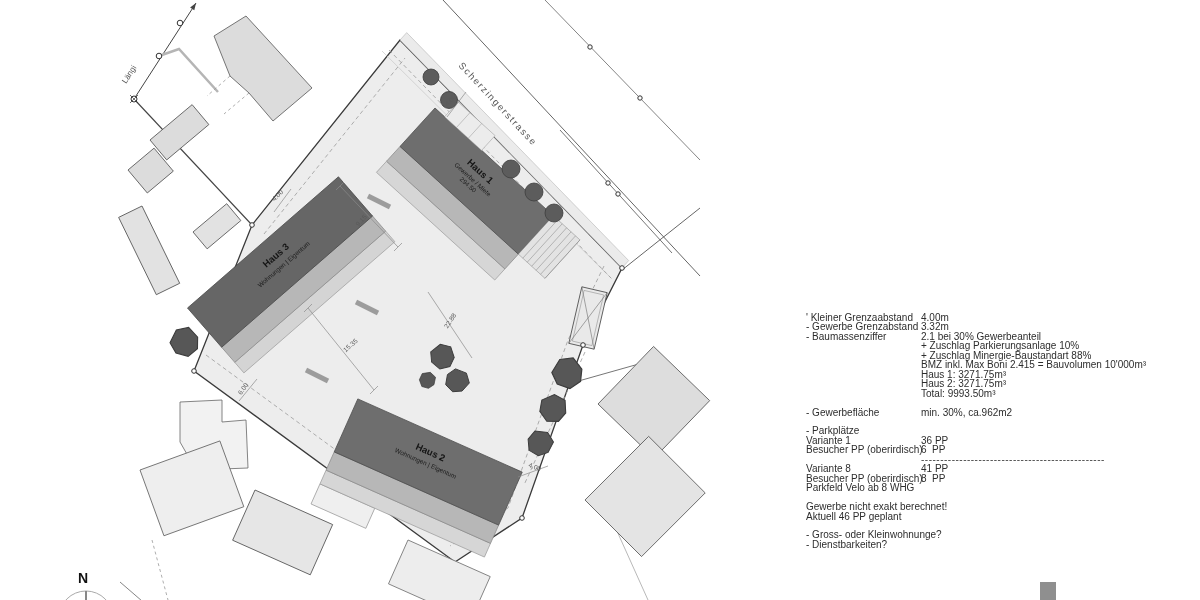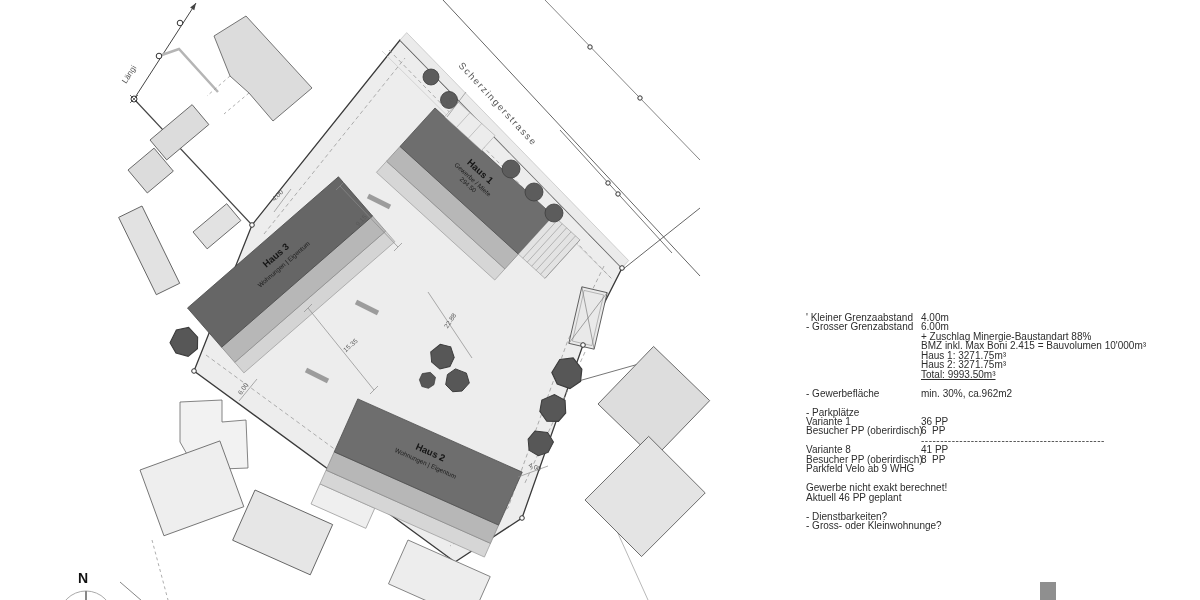--- a/index.html
+++ b/index.html
@@ -12,21 +12,21 @@
   .dim{font:6.6px "Liberation Sans",sans-serif;fill:#5a5a5a;text-anchor:middle;}
   .street{font:9.5px "Liberation Sans",sans-serif;fill:#555;letter-spacing:1.6px;}
   .sidelbl{font:8px "Liberation Sans",sans-serif;fill:#555;}
   .north{font:bold 14px "Liberation Sans",sans-serif;fill:#111;}
   
   .notes{position:absolute;left:806px;top:313px;width:310px;color:#2d2d2d;
          font-size:10px;line-height:9.45px;}
   .nrow{min-height:9.45px;white-space:pre;}
   .nlabel{display:inline-block;width:115px;vertical-align:top;}
   .nval{}
-  .u{text-decoration:underline;}
+  .u{}
   .sep{letter-spacing:0.5px;color:#444;}
   .corner-mark{position:absolute;left:1040px;top:582px;width:16px;height:18px;background:#8f8f8f;}
 </style>
 </head>
 <body>
 
 <div id="stage">
 
 <svg width="1200" height="600" viewBox="0 0 1200 600">
 
@@ -199,39 +199,41 @@
     <text class="north" x="78" y="583">N</text>
     <circle cx="86" cy="618" r="27" fill="none" stroke="#aaa" stroke-width="1"></circle>
     <line x1="86" y1="591" x2="86" y2="604" stroke="#888" stroke-width="2"></line>
     <line x1="120" y1="582" x2="142" y2="601" stroke="#666" stroke-width="0.8"></line>
   </g>
 </svg>
 
   <div class="notes">
     <div>
         <div class="nrow"><span class="nlabel">' Kleiner Grenzaabstand</span><span class="nval">4.00m</span></div>
-        <div class="nrow"><span class="nlabel">- Grosser Grenzabstand</span><span class="nval">6.00m</span></div>
+        <div class="nrow"><span class="nlabel">- Gewerbe Grenzabstand</span><span class="nval">3.32m</span></div>
+        <div class="nrow"><span class="nlabel">- Baumassenziffer</span><span class="nval">2.1 bei 30% Gewerbeanteil</span></div>
+        <div class="nrow"><span class="nlabel"></span><span class="nval">+ Zuschlag Parkierungsanlage 10%</span></div>
         <div class="nrow"><span class="nlabel"></span><span class="nval">+ Zuschlag Minergie-Baustandart 88%</span></div>
         <div class="nrow"><span class="nlabel"></span><span class="nval">BMZ inkl. Max Boni 2.415 = Bauvolumen 10'000m³</span></div>
         <div class="nrow"><span class="nlabel"></span><span class="nval">Haus 1: 3271.75m³</span></div>
         <div class="nrow"><span class="nlabel"></span><span class="nval">Haus 2: 3271.75m³</span></div>
         <div class="nrow"><span class="nlabel"></span><span class="nval u">Total: 9993.50m³</span></div>
         <div class="nrow"><span class="nlabel"></span><span class="nval"></span></div>
         <div class="nrow"><span class="nlabel">- Gewerbefläche</span><span class="nval">min. 30%, ca.962m2</span></div>
         <div class="nrow"><span class="nlabel"></span><span class="nval"></span></div>
         <div class="nrow"><span class="nlabel">- Parkplätze</span><span class="nval"></span></div>
         <div class="nrow"><span class="nlabel">Variante 1</span><span class="nval">36 PP</span></div>
         <div class="nrow"><span class="nlabel">Besucher PP (oberirdisch)</span><span class="nval">6  PP</span></div>
         <div class="nrow"><span class="nlabel"></span><span class="nval sep">------------------------------------------------</span></div>
         <div class="nrow"><span class="nlabel">Variante 8</span><span class="nval">41 PP</span></div>
         <div class="nrow"><span class="nlabel">Besucher PP (oberirdisch)</span><span class="nval">8  PP</span></div>
-        <div class="nrow"><span class="nlabel">Parkfeld Velo ab 9 WHG</span><span class="nval"></span></div>
+        <div class="nrow"><span class="nlabel">Parkfeld Velo ab 8 WHG</span><span class="nval"></span></div>
         <div class="nrow"><span class="nlabel"></span><span class="nval"></span></div>
         <div class="nrow"><span class="nlabel">Gewerbe nicht exakt berechnet!</span><span class="nval"></span></div>
         <div class="nrow"><span class="nlabel">Aktuell 46 PP geplant</span><span class="nval"></span></div>
         <div class="nrow"><span class="nlabel"></span><span class="nval"></span></div>
+        <div class="nrow"><span class="nlabel">- Gross- oder Kleinwohnunge?</span><span class="nval"></span></div>
         <div class="nrow"><span class="nlabel">- Dienstbarkeiten?</span><span class="nval"></span></div>
-        <div class="nrow"><span class="nlabel">- Gross- oder Kleinwohnunge?</span><span class="nval"></span></div>
       </div>
   </div>
 
   <div class="corner-mark"></div>
 </div>
 
 </body></html>

